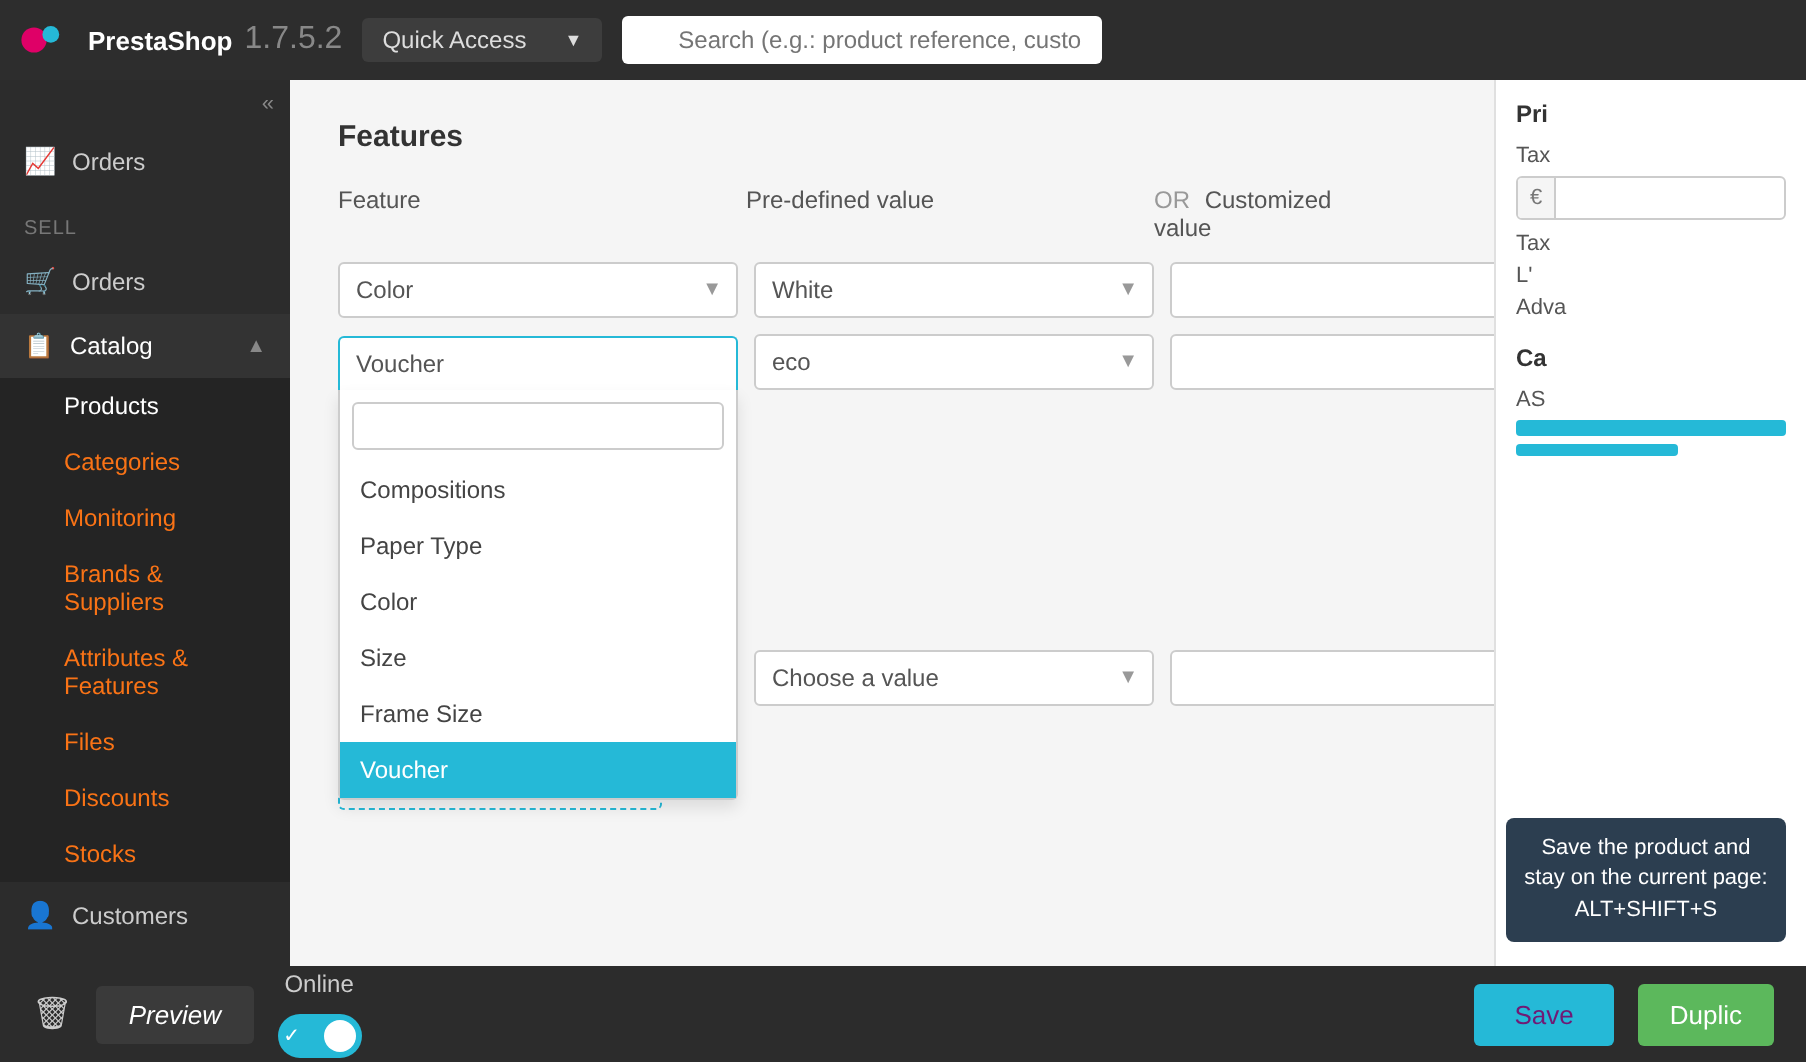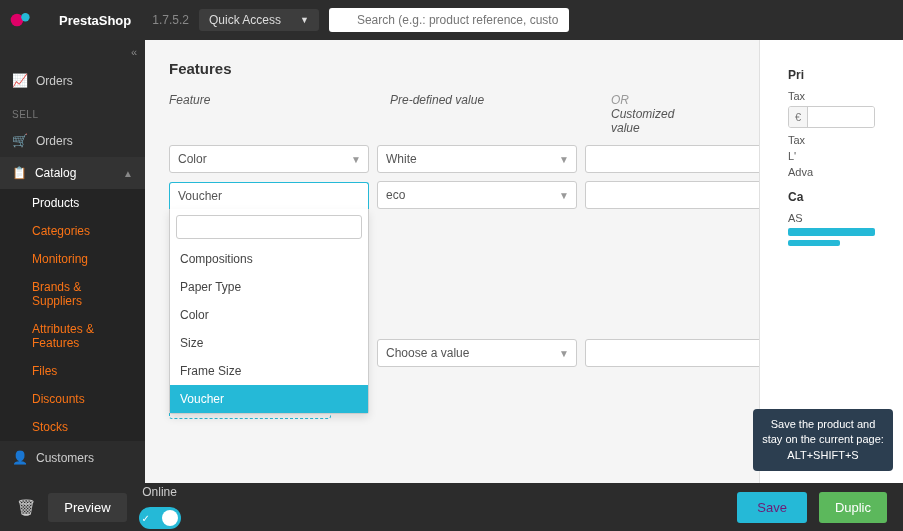--- a/index.html
+++ b/index.html
@@ -11,21 +11,21 @@
       height: 40px;
       display: flex;
       align-items: center;
       padding: 0 10px;
       gap: 10px;
       flex-shrink: 0;
     }
     .logo-area {
       display: flex;
       align-items: center;
-      gap: 21px;
+      gap: 6px;
       color: white;
       font-size: 12px;
     }
     .logo-icon {
       width: 28px;
       height: 20px;
     }
     .quick-access-btn {
       background: #3d3d3d;
       border: none;
@@ -145,23 +145,22 @@
     .col-header {
       font-size: 12px;
       color: #555;
       margin-bottom: 4px;
       font-weight: 500;
     }
 
     .headers-row {
       display: grid;
       grid-template-columns: 200px 200px 1fr 30px;
-      gap: 21px;
+      gap: 4px;
       margin-bottom: 6px;
-      font-style: italic;
     }
 
     .feature-row {
       display: grid;
       grid-template-columns: 200px 200px 200px 30px;
       gap: 8px;
       align-items: center;
       margin-bottom: 8px;
       position: relative;
     }
@@ -258,25 +257,25 @@
       background: none;
       padding: 7px 14px;
       border-radius: 3px;
       cursor: pointer;
       font-size: 12px;
       margin-top: 12px;
     }
 
     
     .right-panel {
-      width: 144px;
+      width: 156px;
       background: white;
       border-left: 1px solid #e0e0e0;
       flex-shrink: 0;
-      padding: 28px;
+      padding: 10px;
       overflow-y: auto;
     }
     .right-panel-title {
       font-size: 12px;
       font-weight: 600;
       color: #333;
       margin-bottom: 8px;
     }
     .price-row {
       font-size: 11px;
@@ -337,20 +336,21 @@
       cursor: pointer;
     }
     .preview-btn {
       background: #3a3a3a;
       border: none;
       color: white;
       padding: 7px 16px;
       border-radius: 3px;
       cursor: pointer;
       font-size: 13px;
+      font-style: italic;
     }
     .online-toggle-area {
       display: flex;
       align-items: center;
       gap: 8px;
       color: #ccc;
       font-size: 12px;
       flex-direction: column;
     }
     .toggle-switch {
@@ -415,21 +415,21 @@
 </head>
 <body>
 
 <div class="topbar">
   <div class="logo-area">
     <svg class="logo-icon" viewBox="0 0 40 28">
       <ellipse cx="10" cy="14" rx="9" ry="9" fill="#df0067"></ellipse>
       <ellipse cx="22" cy="10" rx="6" ry="6" fill="#25b9d7"></ellipse>
     </svg>
     <span style="color:white;font-weight:600;font-size:13px;">PrestaShop</span>
-    <span style="color:#888;font-size:12px;">1.7.5.2</span>
+    <span style="color:#888;font-size:16px;">1.7.5.2</span>
   </div>
   <button class="quick-access-btn">
     <span>Quick Access</span>
     <span style="font-size:9px;">▼</span>
   </button>
   <div class="search-wrapper">
     <span class="search-icon-top">🔍</span>
     <input class="search-bar" type="text" placeholder="Search (e.g.: product reference, custome" style="">
   </div>
 </div>

